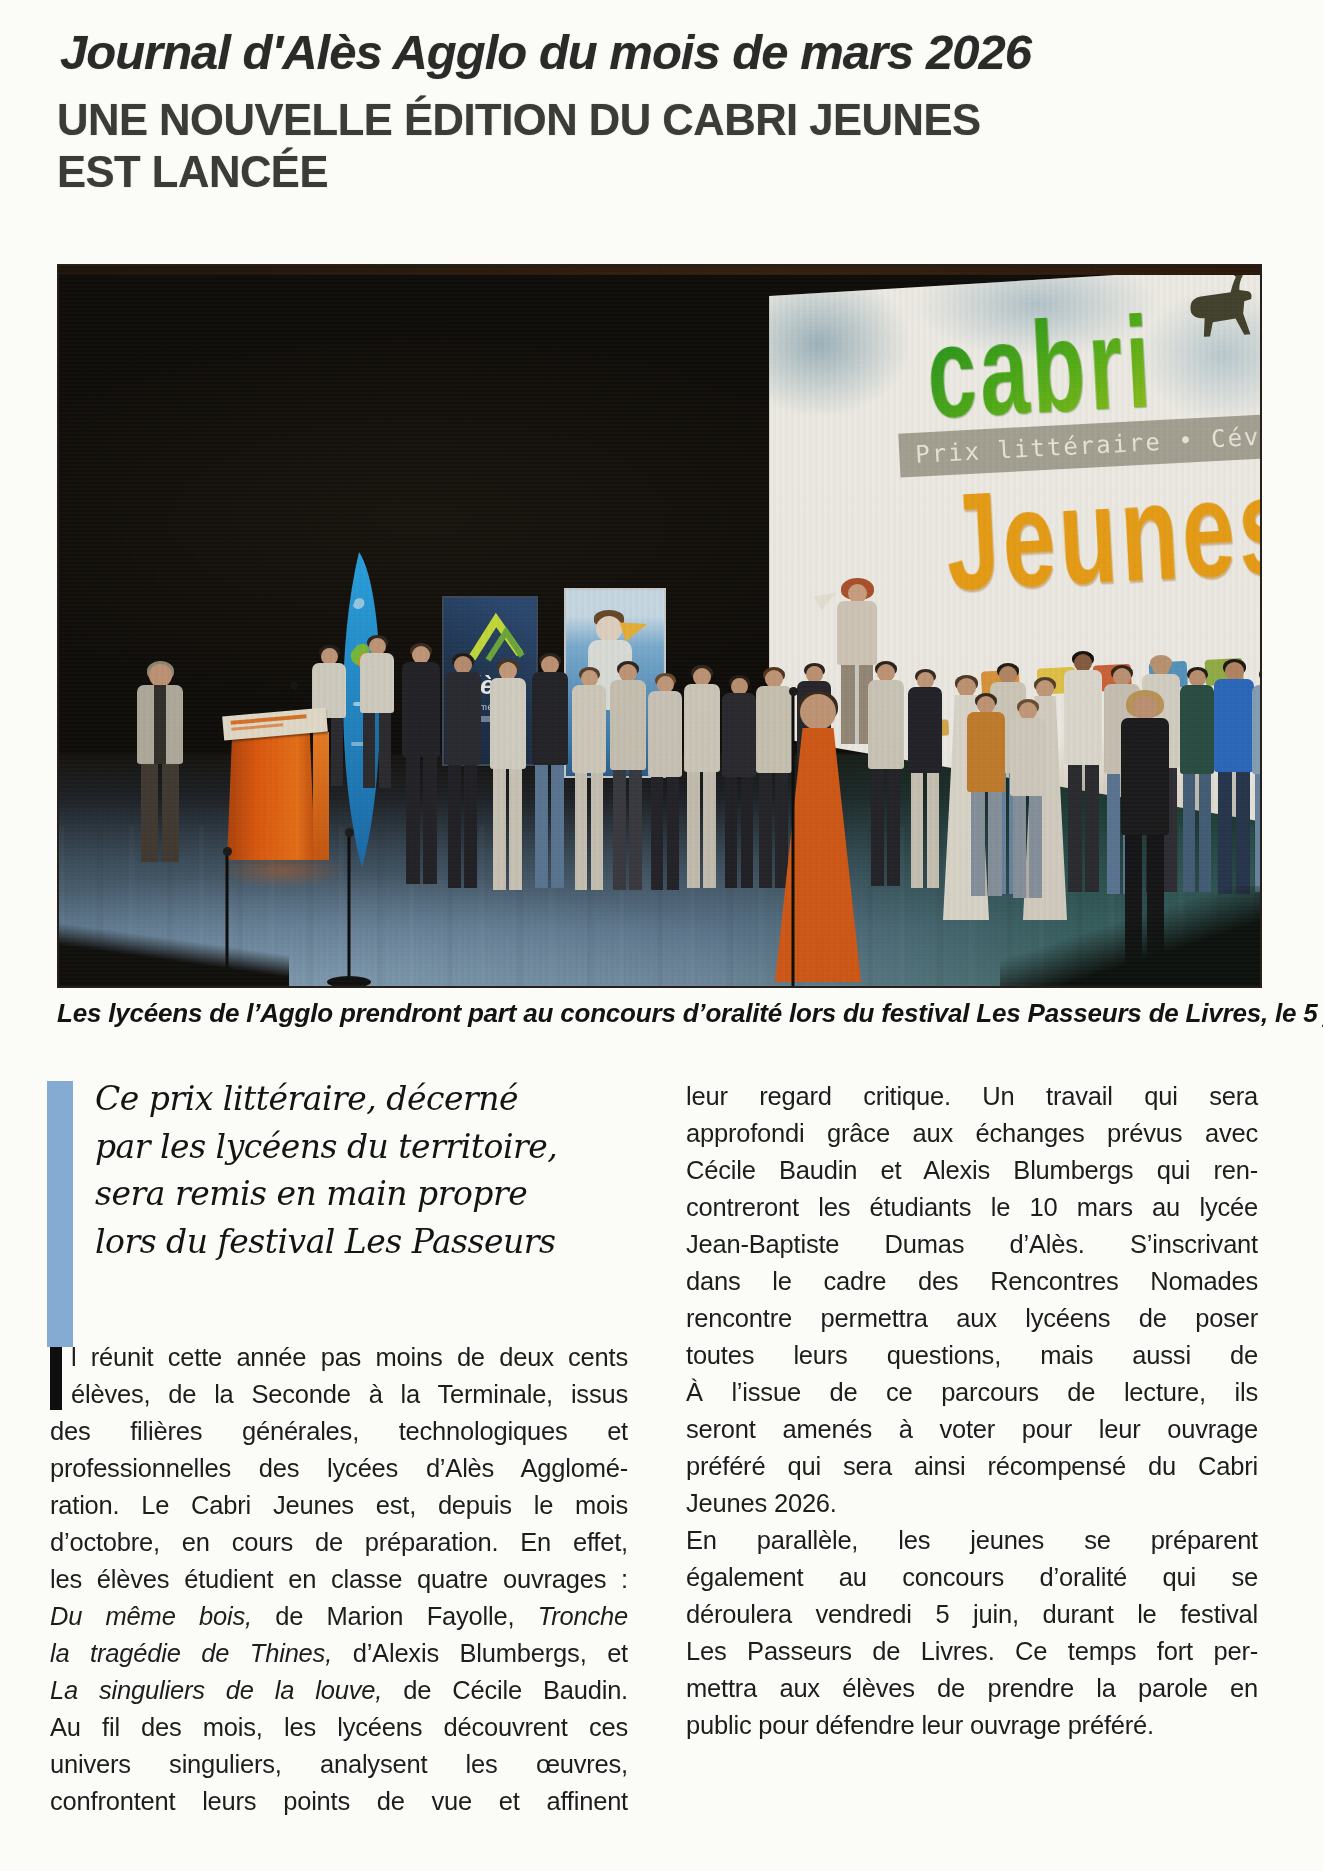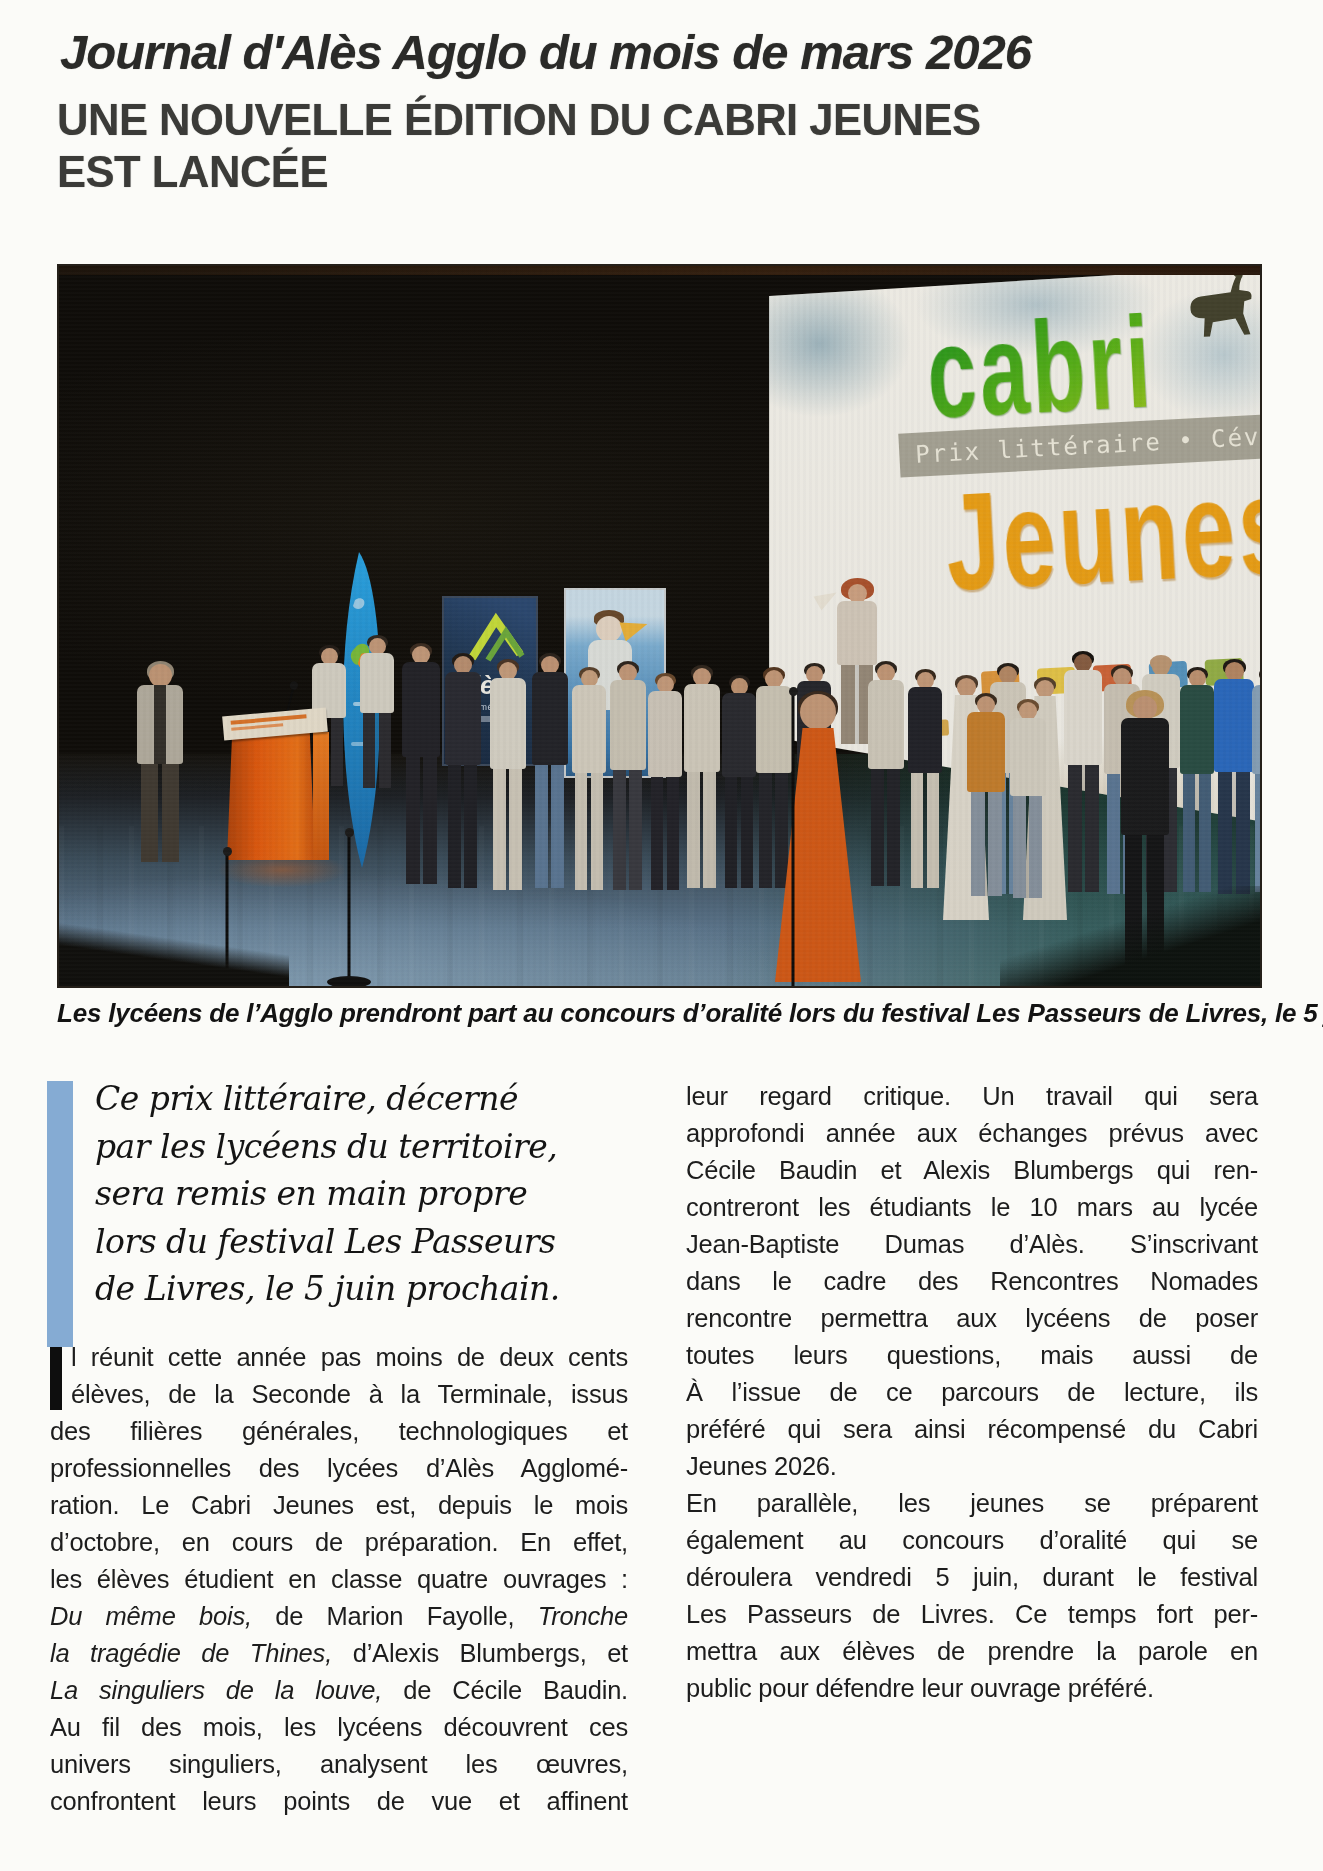--- a/index.html
+++ b/index.html
@@ -458,21 +458,20 @@
 <div class="caption">Les lycéens de l’Agglo prendront part au concours d’oralité lors du festival Les Passeurs de Livres, le 5 juin.</div>
 
 <div class="col-left">
   <div class="quote">
     <div class="quote-bar"></div>
     <div id="quote-lines">
         <div class="quote-line">Ce prix littéraire, décerné</div>
         <div class="quote-line">par les lycéens du territoire,</div>
         <div class="quote-line">sera remis en main propre</div>
         <div class="quote-line">lors du festival Les Passeurs</div>
-        <div class="quote-line">de Livres, le 5 juin prochain.</div>
       </div>
   </div>
   <div id="left-body">
     <span class="dropcap"></span>
   <div class="bline">l réunit cette année pas moins de deux cents</div>
       <div class="bline">élèves, de la Seconde à la Terminale, issus</div>
       <div class="bline">des filières générales, technologiques et</div>
       <div class="bline">professionnelles des lycées d’Alès Agglomé-</div>
       <div class="bline">ration. Le Cabri Jeunes est, depuis le mois</div>
       <div class="bline">d’octobre, en cours de préparation. En effet,</div>
@@ -482,28 +481,29 @@
       <div class="bline"><i>La singuliers de la louve,</i> de Cécile Baudin.</div>
       <div class="bline">Au fil des mois, les lycéens découvrent ces</div>
       <div class="bline">univers singuliers, analysent les œuvres,</div>
       <div class="bline">confrontent leurs points de vue et affinent</div>
     </div>
 </div>
 
 <div class="col-right">
   <div id="right-body">
       <div class="bline">leur regard critique. Un travail qui sera</div>
-      <div class="bline">approfondi année aux échanges prévus avec</div>
+      <div class="bline">approfondi grâce aux échanges prévus avec</div>
       <div class="bline">Cécile Baudin et Alexis Blumbergs qui ren-</div>
       <div class="bline">contreront les étudiants le 10 mars au lycée</div>
       <div class="bline">Jean-Baptiste Dumas d’Alès. S’inscrivant</div>
       <div class="bline">dans le cadre des Rencontres Nomades</div>
       <div class="bline">rencontre permettra aux lycéens de poser</div>
       <div class="bline">toutes leurs questions, mais aussi de</div>
       <div class="bline">À l’issue de ce parcours de lecture, ils</div>
+      <div class="bline">seront amenés à voter pour leur ouvrage</div>
       <div class="bline">préféré qui sera ainsi récompensé du Cabri</div>
       <div class="bline ragged">Jeunes 2026.</div>
       <div class="bline">En parallèle, les jeunes se préparent</div>
       <div class="bline">également au concours d’oralité qui se</div>
       <div class="bline">déroulera vendredi 5 juin, durant le festival</div>
       <div class="bline">Les Passeurs de Livres. Ce temps fort per-</div>
       <div class="bline">mettra aux élèves de prendre la parole en</div>
       <div class="bline ragged">public pour défendre leur ouvrage préféré.</div>
     </div>
 </div>

